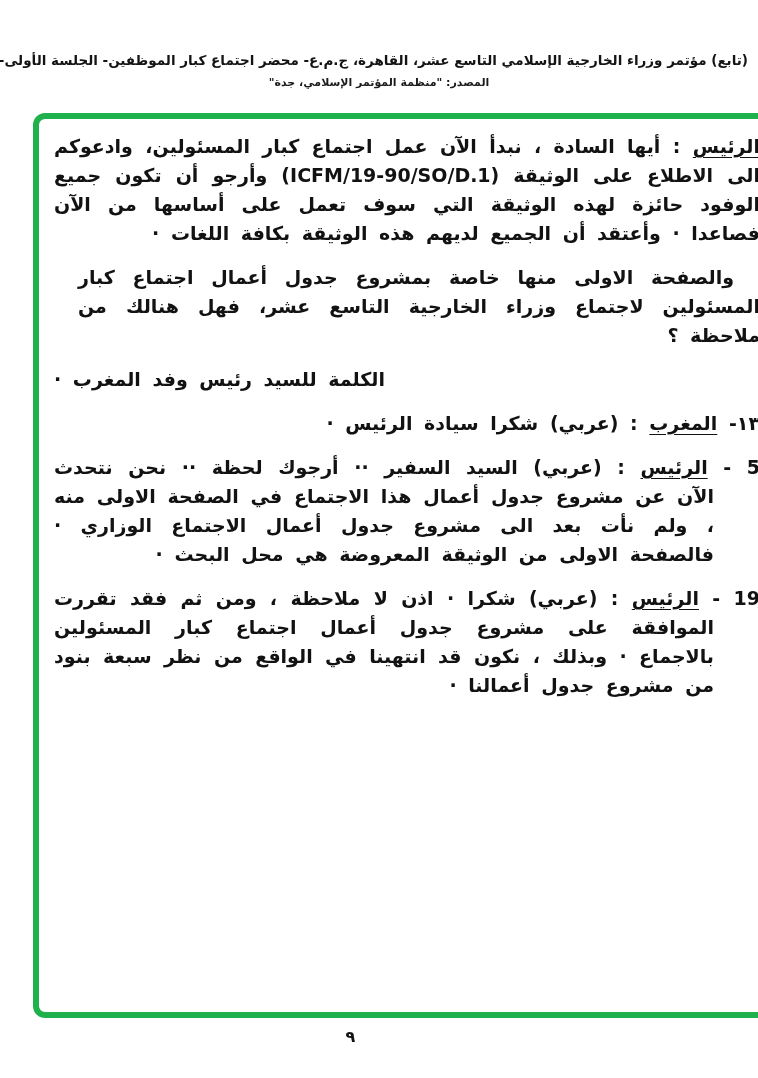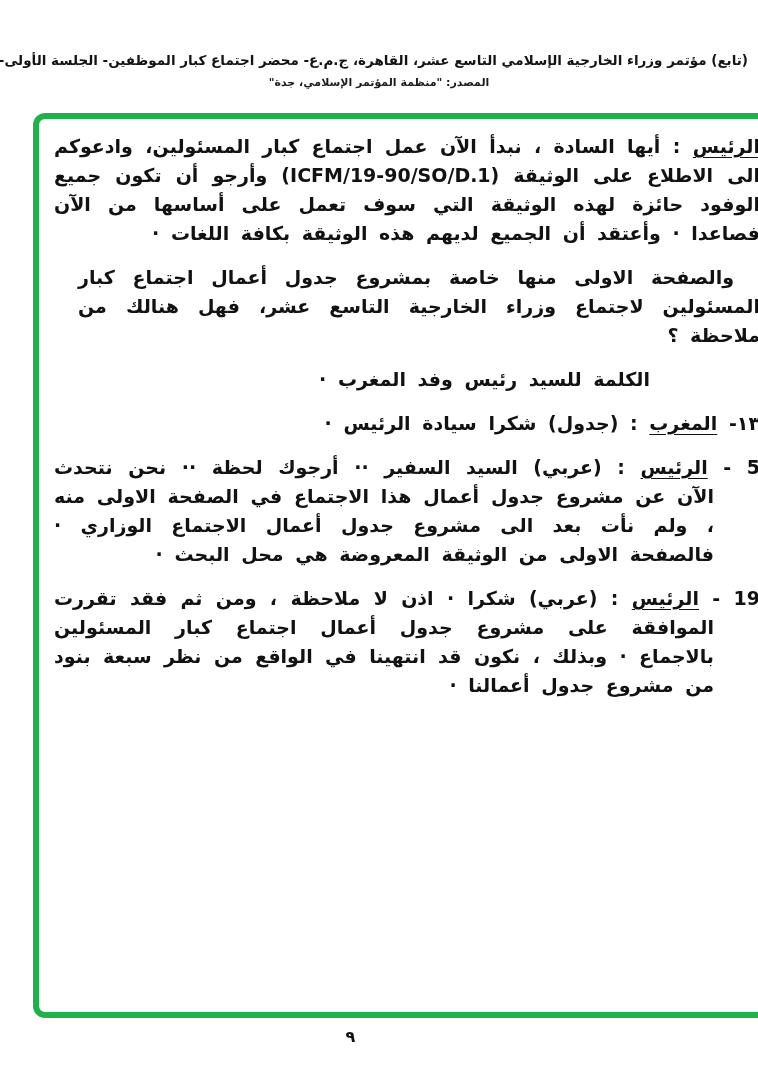--- a/index.html
+++ b/index.html
@@ -54,21 +54,21 @@
     line-height: 29px;
     word-spacing: 5px;
     color: #121212;
     overflow: hidden;
   }
 
   .blk { margin-bottom: 15px; }
   .speech { padding-right: 46px; text-indent: -46px; }
   .indent { text-indent: 26px; margin-left: 24px; }
   .kalima {
-    text-align: right;
+    text-align: left;
     margin-right: 110px;
   }
   .tight { margin-bottom: 0; }
   .speaker {
     text-decoration: underline;
     text-underline-offset: 4px;
   }
   .num { letter-spacing: 1px; }
 
   
@@ -94,21 +94,21 @@
   </div>
 
   <div class="green-box">
 
     <p class="blk"><span class="speaker">الرئيس</span><span> : أيها السادة ، نبدأ الآن عمل اجتماع كبار المسئولين، وادعوكم الى الاطلاع على الوثيقة (ICFM/19-90/SO/D.1) وأرجو أن تكون جميع الوفود حائزة لهذه الوثيقة التي سوف تعمل على أساسها من الآن فصاعدا · وأعتقد أن الجميع لديهم هذه الوثيقة بكافة اللغات ·</span></p>
 
     <p class="blk indent">والصفحة الاولى منها خاصة بمشروع جدول أعمال اجتماع كبار المسئولين لاجتماع وزراء الخارجية التاسع عشر، فهل هنالك من ملاحظة ؟</p>
 
     <p class="blk kalima">الكلمة للسيد رئيس وفد المغرب ·</p>
 
-    <p class="blk speech"><span class="num">١٣-</span> <span class="speaker">المغرب</span><span> : (جدول) شكرا سيادة الرئيس ·</span></p>
+    <p class="blk speech"><span class="num">١٣-</span> <span class="speaker">المغرب</span><span> : (عربي) شكرا سيادة الرئيس ·</span></p>
 
 
     <p class="blk speech"><span class="num">5 -</span> <span class="speaker">الرئيس</span><span> : (عربي) السيد السفير ·· أرجوك لحظة ·· نحن نتحدث الآن عن مشروع جدول أعمال هذا الاجتماع في الصفحة الاولى منه ، ولم نأت بعد الى مشروع جدول أعمال الاجتماع الوزاري · فالصفحة الاولى من الوثيقة المعروضة هي محل البحث ·</span></p>
 
 
 
 
     <p class="blk speech tight"><span class="num">19 -</span> <span class="speaker">الرئيس</span><span> : (عربي) شكرا · اذن لا ملاحظة ، ومن ثم فقد تقررت الموافقة على مشروع جدول أعمال اجتماع كبار المسئولين بالاجماع · وبذلك ، نكون قد انتهينا في الواقع من نظر سبعة بنود من مشروع جدول أعمالنا ·</span></p>
 
   </div>

